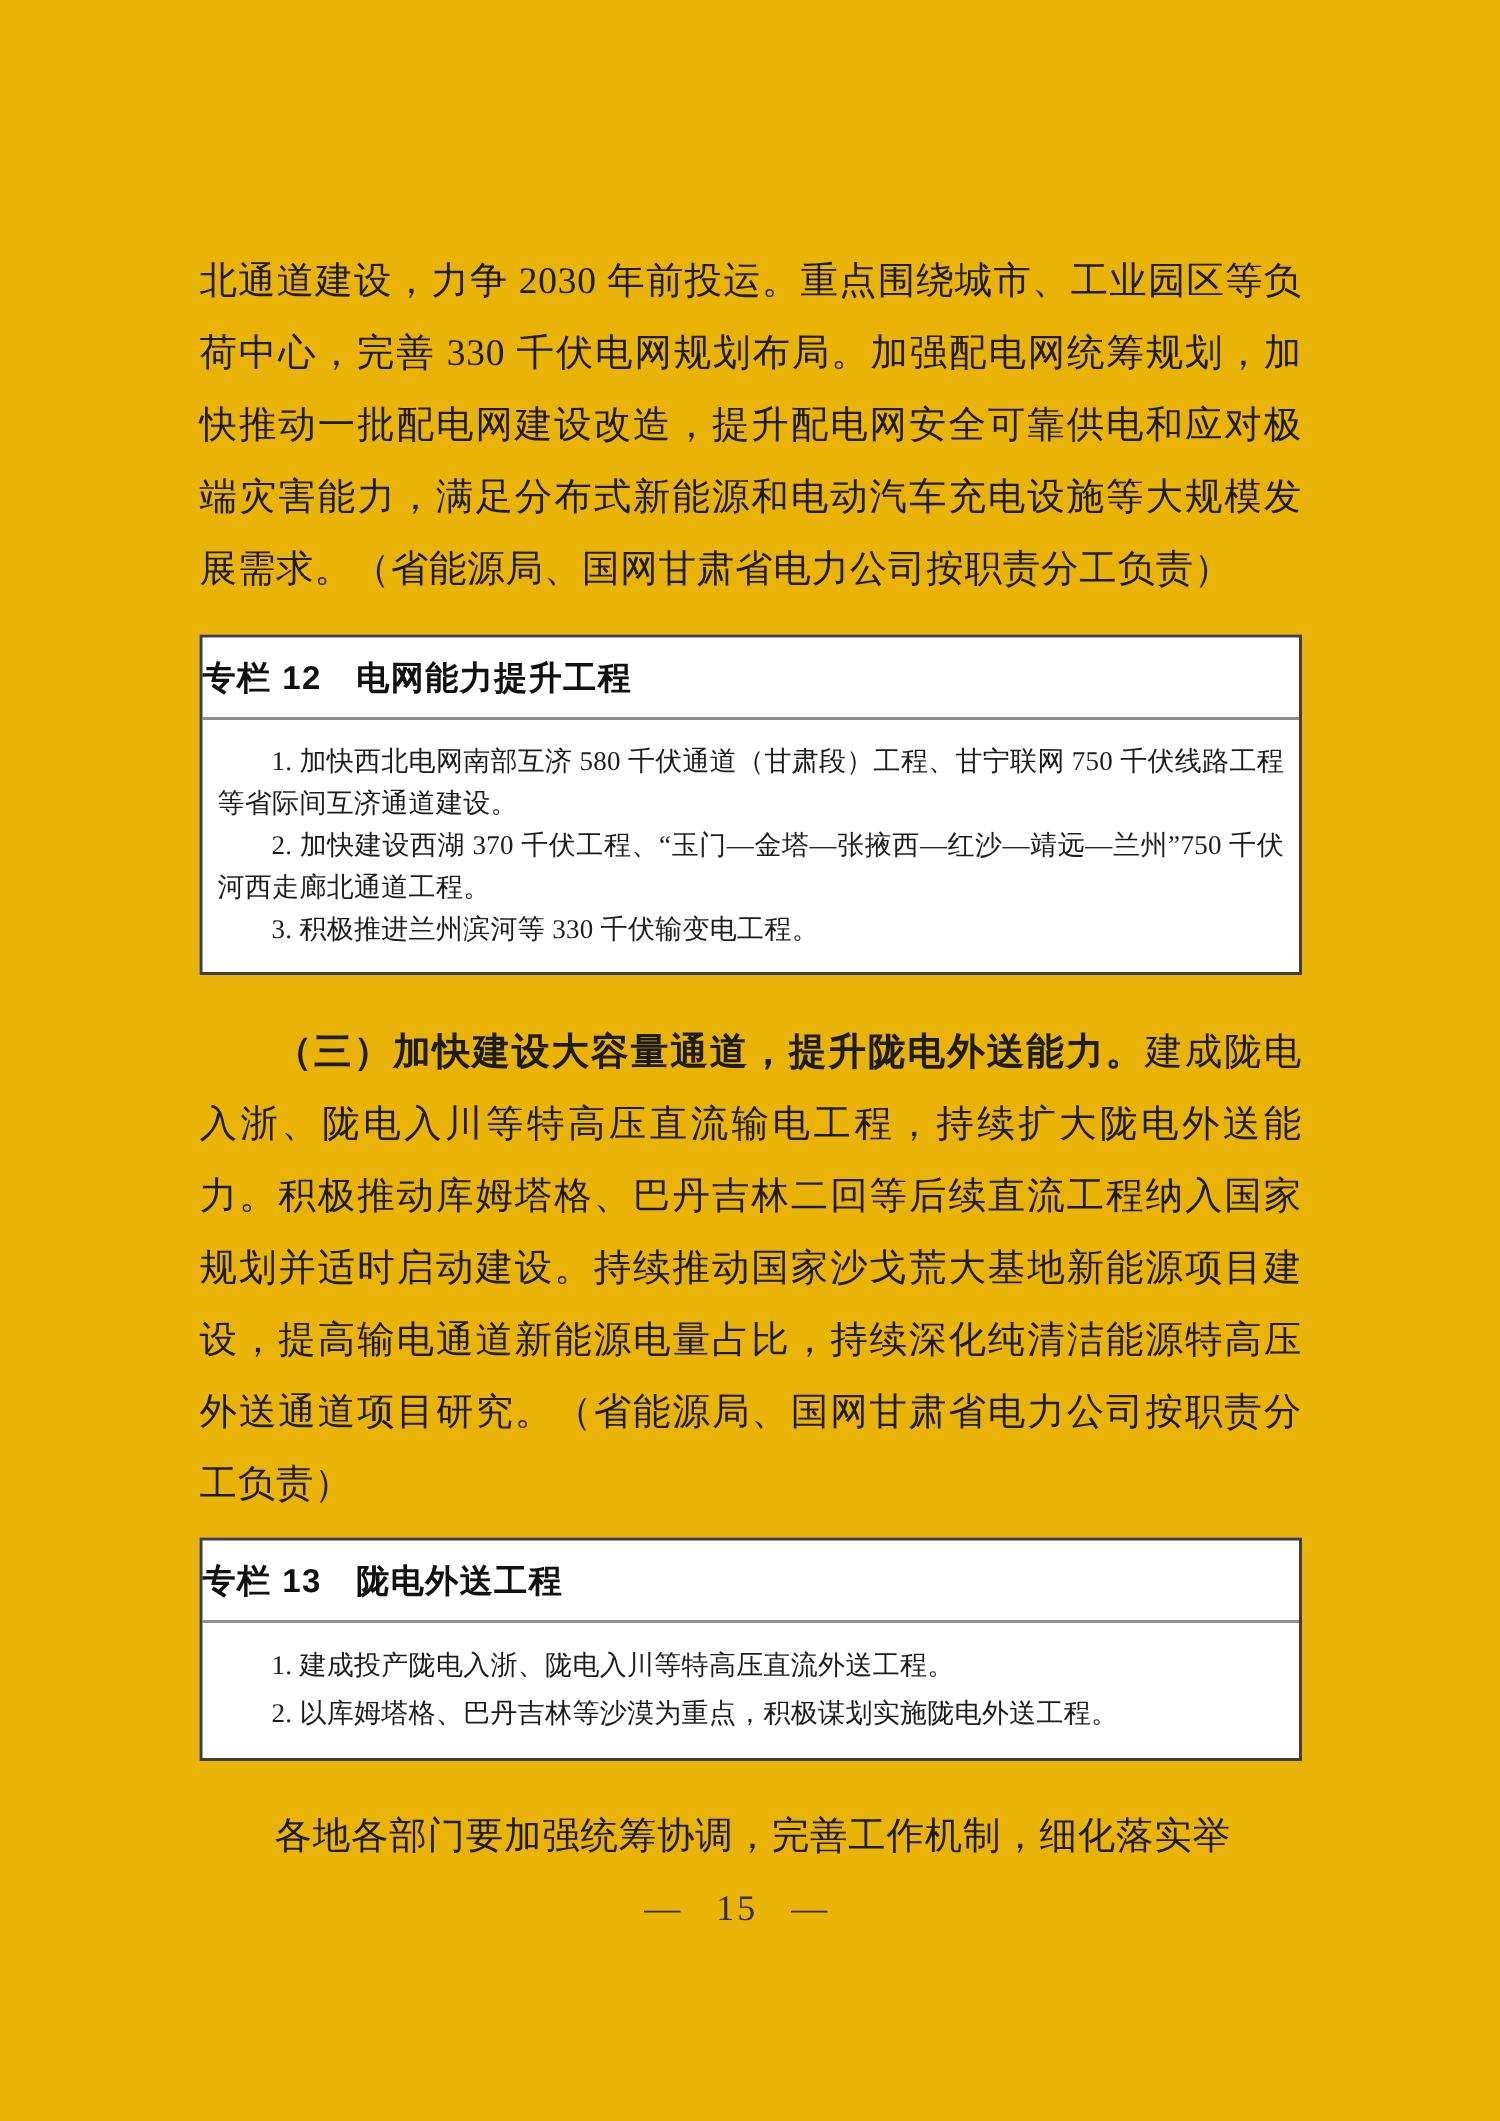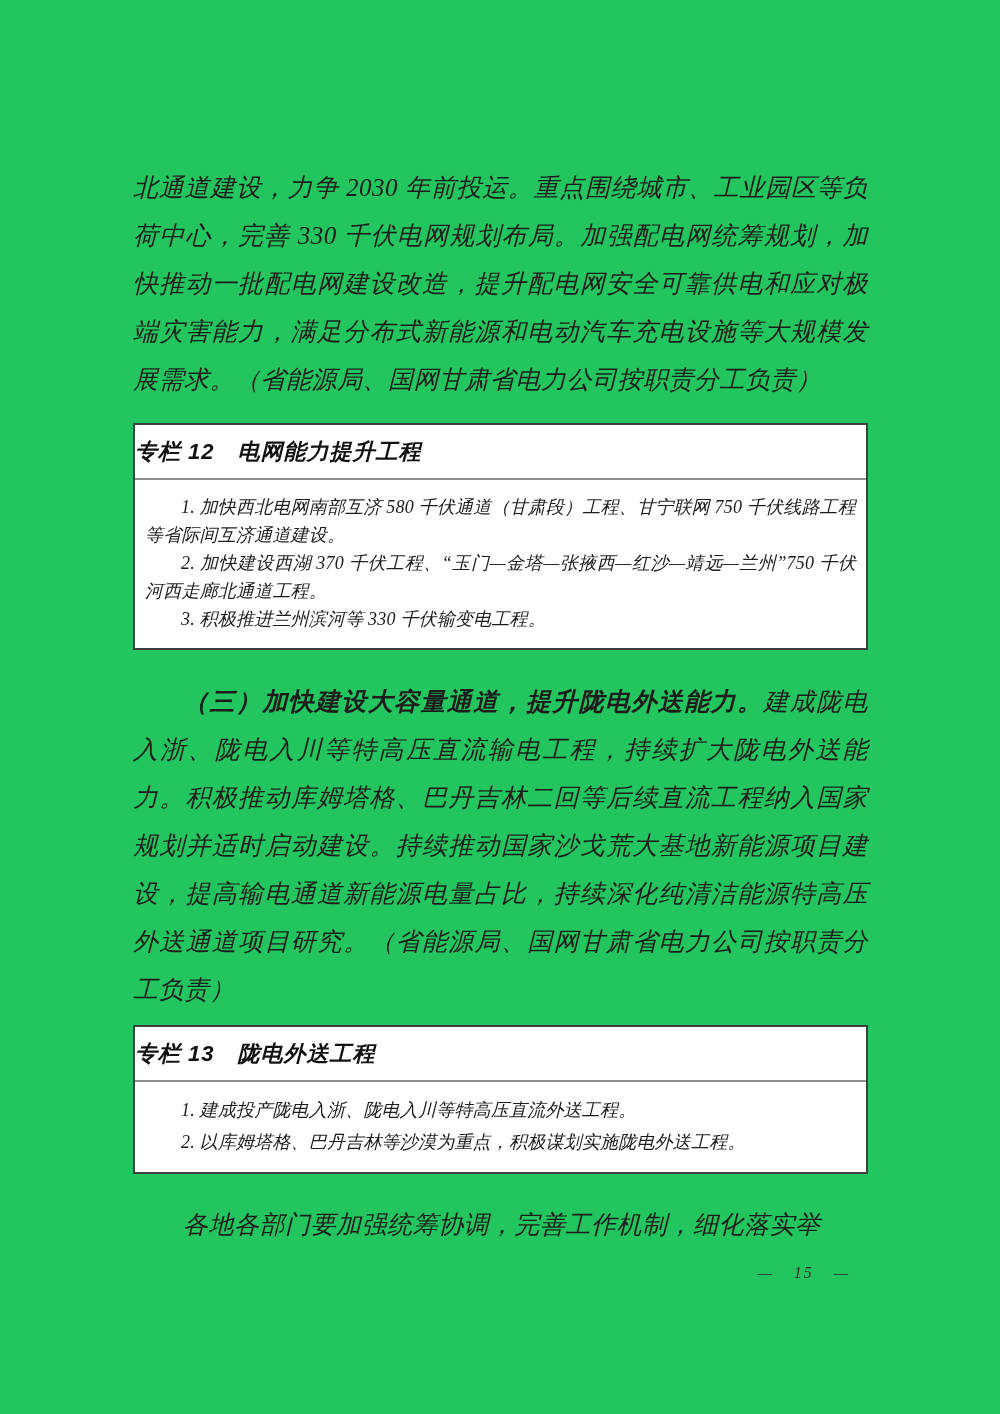--- a/index.html
+++ b/index.html
@@ -1,25 +1,24 @@
 <!DOCTYPE html>
 <html lang="zh"><head>
 <meta charset="utf-8">
 <style>
   html, body { margin: 0; padding: 0; background: #e8e8e8; }
   .page {
     position: relative;
     width: 1000px;
     height: 1414px;
     margin: 0 auto;
-    background: #22c55e;
+    background: #eab308;
     color: #1c1c1c;
     font-family: "Liberation Serif", "DejaVu Serif", serif;
     overflow: hidden;
-    font-style: italic;
   }
   .content {
     width: 735px;
     margin-left: 133px;
     padding-top: 164px;
   }
   .para {
     margin: 0;
     font-size: 25px;
     line-height: 48px;
@@ -58,22 +57,22 @@
     margin: 0;
     text-indent: 2em;
     text-align: justify;
     letter-spacing: 0.2px;
   }
   .para-3 { margin-top: 28px; }
   .closing { margin-top: 27px; }
   .page-number {
     margin-top: 10px;
     margin-right: 18px;
-    text-align: right;
-    font-size: 16px;
+    text-align: center;
+    font-size: 24px;
     color: #2e2e2e;
     letter-spacing: 2px;
     word-spacing: 14px;
     line-height: 28px;
   }
 </style>
 </head>
 <body>
 
 <div class="page">

